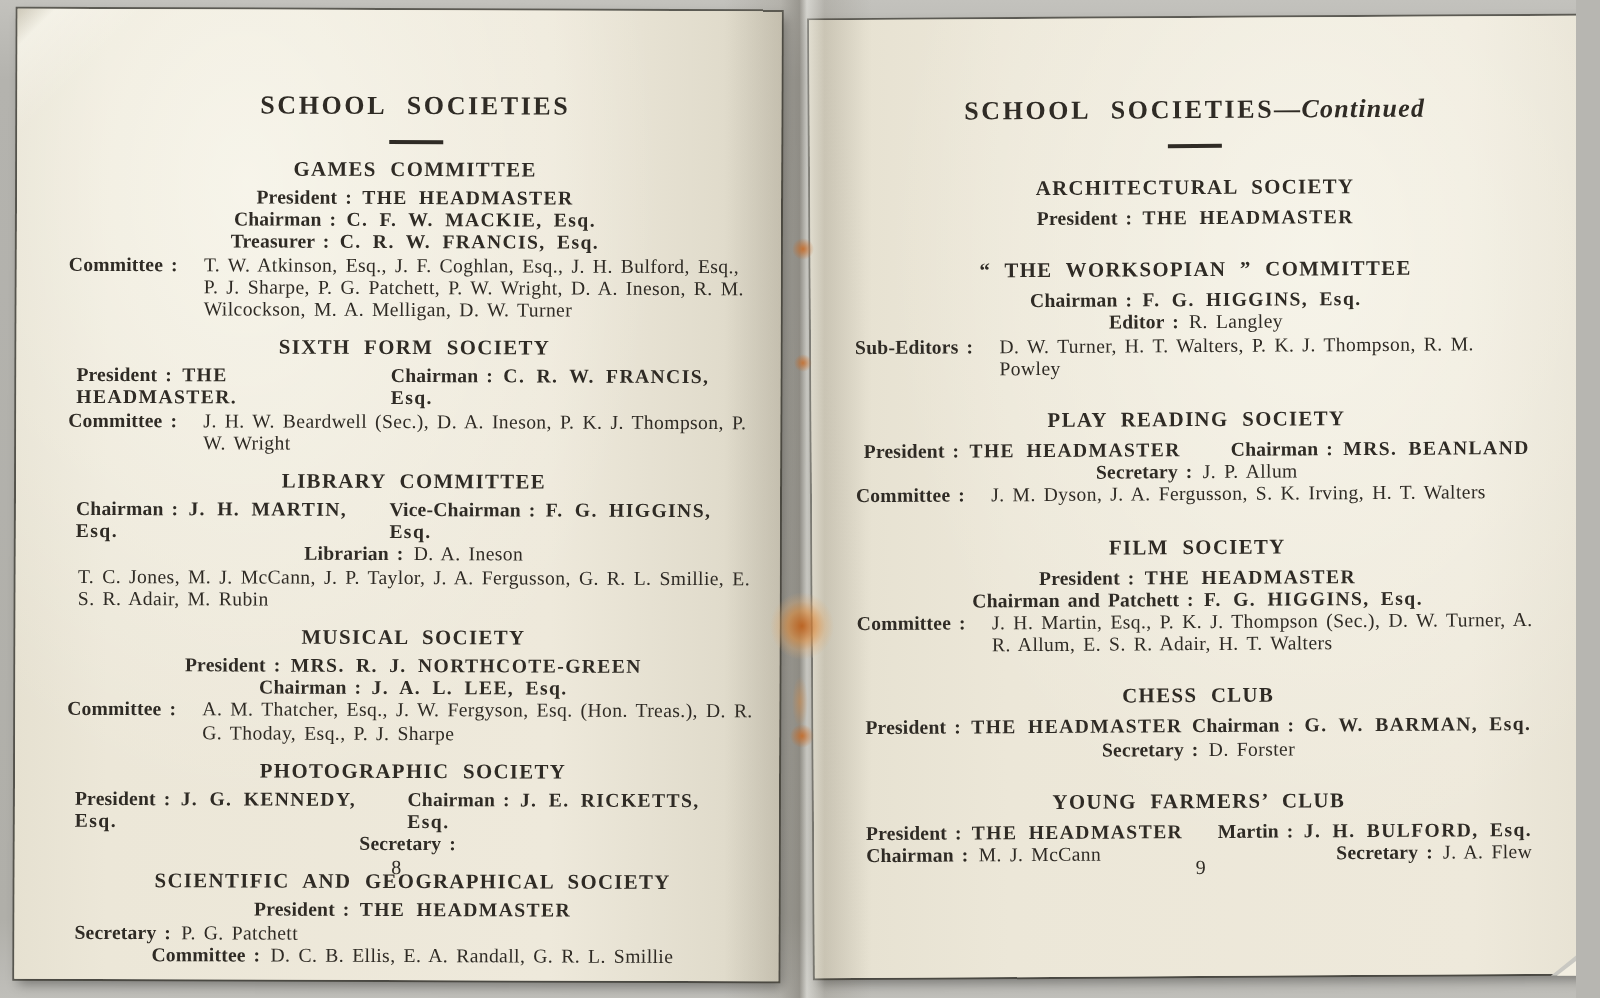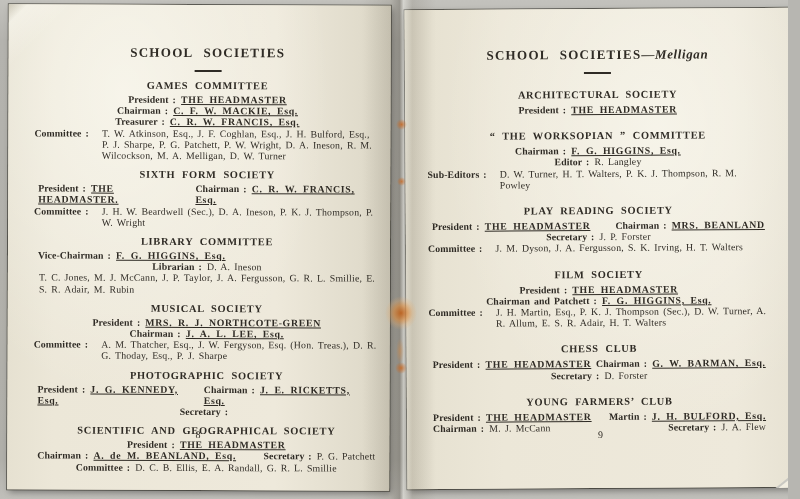--- a/index.html
+++ b/index.html
@@ -87,21 +87,21 @@
   .page-left .sections{margin-top:4px;}
   .page-right .sections{margin-top:2px;}
   .line{font-size:9.8px;line-height:11.2px;letter-spacing:.2px;word-spacing:1.4px;}
   .line.center{text-align:center;}
   .line.spread{display:flex;justify-content:space-between;padding:0 4px;}
   .line.hang{display:flex;text-align:left;}
   .line.hang .pair{display:flex;width:100%;}
   .line.hang .label{flex:0 0 auto;margin-right:8px;}
   .line.hang .value{flex:1 1 auto;}
   .label{font-weight:bold;letter-spacing:.1px;}
-  .value.strong{font-weight:bold;letter-spacing:.7px;word-spacing:2.5px;text-decoration:underline;}
+  .value.strong{font-weight:bold;letter-spacing:.7px;word-spacing:2.5px;}
   .page-number{
     position:absolute;left:0;right:0;text-align:center;
     font-size:10px;letter-spacing:.5px;
   }
   .page-left .page-number{bottom:50px;}
   .page-right .page-number{bottom:48px;}
 </style>
 </head>
 <body>
 
@@ -128,20 +128,21 @@
               <span class="pair"><span class="label">President :</span> <span class="value strong">THE HEADMASTER.</span></span>
               <span class="pair"><span class="label">Chairman :</span> <span class="value strong">C. R. W. FRANCIS, Esq.</span></span>
             </div>
             <div class="line hang">
               <span class="pair"><span class="label">Committee :</span> <span class="value">J. H. W. Beardwell (Sec.), D. A. Ineson, P. K. J. Thompson, P. W. Wright</span></span>
             </div>
           </div>
           <div class="section">
             <div class="sec-heading">LIBRARY COMMITTEE</div>
             <div class="line spread">
+              <span class="pair"><span class="label">Chairman :</span> <span class="value strong">J. H. MARTIN, Esq.</span></span>
               <span class="pair"><span class="label">Vice-Chairman :</span> <span class="value strong">F. G. HIGGINS, Esq.</span></span>
             </div>
             <div class="line center"><span class="pair"><span class="label">Librarian :</span> <span class="value">D. A. Ineson</span></span></div>
             <div class="line hang">
               <span class="pair"> <span class="value">T. C. Jones, M. J. McCann, J. P. Taylor, J. A. Fergusson, G. R. L. Smillie, E. S. R. Adair, M. Rubin</span></span>
             </div>
           </div>
           <div class="section">
             <div class="sec-heading">MUSICAL SOCIETY</div>
             <div class="line center"><span class="pair"><span class="label">President :</span> <span class="value strong">MRS. R. J. NORTHCOTE-GREEN</span></span></div>
@@ -155,54 +156,53 @@
             <div class="line spread">
               <span class="pair"><span class="label">President :</span> <span class="value strong">J. G. KENNEDY, Esq.</span></span>
               <span class="pair"><span class="label">Chairman :</span> <span class="value strong">J. E. RICKETTS, Esq.</span></span>
             </div>
             <div class="line center"><span class="pair"><span class="label">Secretary :</span> <span class="value"></span></span></div>
           </div>
           <div class="section">
             <div class="sec-heading">SCIENTIFIC AND GEOGRAPHICAL SOCIETY</div>
             <div class="line center"><span class="pair"><span class="label">President :</span> <span class="value strong">THE HEADMASTER</span></span></div>
             <div class="line spread">
-              <span class="pair"><span class="label">Chairman :</span> <span class="value strong">A. de M. BEANLAND, Esq.</span></span>
               <span class="pair"><span class="label">Secretary :</span> <span class="value">P. G. Patchett</span></span>
             </div>
             <div class="line center"><span class="pair"><span class="label">Committee :</span> <span class="value">D. C. B. Ellis, E. A. Randall, G. R. L. Smillie</span></span></div>
           </div>
         </div>
       <div class="page-number">8</div>
     </div>
   </div>
 
   <div class="page page-right">
     <div class="page-inner">
-      <div class="page-title"><span>SCHOOL SOCIETIES</span><span class="cont">—Melligan</span></div>
+      <div class="page-title"><span>SCHOOL SOCIETIES</span><span class="cont">—Continued</span></div>
       <div class="title-rule"></div>
       <div class="sections" id="right-sections">
           <div class="section">
             <div class="sec-heading">ARCHITECTURAL SOCIETY</div>
             <div class="line center"><span class="pair"><span class="label">President :</span> <span class="value strong">THE HEADMASTER</span></span></div>
           </div>
           <div class="section">
             <div class="sec-heading">“ THE WORKSOPIAN ” COMMITTEE</div>
             <div class="line center"><span class="pair"><span class="label">Chairman :</span> <span class="value strong">F. G. HIGGINS, Esq.</span></span></div>
             <div class="line center"><span class="pair"><span class="label">Editor :</span> <span class="value">R. Langley</span></span></div>
             <div class="line hang">
               <span class="pair"><span class="label">Sub-Editors :</span> <span class="value">D. W. Turner, H. T. Walters, P. K. J. Thompson, R. M. Powley</span></span>
             </div>
           </div>
           <div class="section">
             <div class="sec-heading">PLAY READING SOCIETY</div>
             <div class="line spread">
               <span class="pair"><span class="label">President :</span> <span class="value strong">THE HEADMASTER</span></span>
               <span class="pair"><span class="label">Chairman :</span> <span class="value strong">MRS. BEANLAND</span></span>
             </div>
-            <div class="line center"><span class="pair"><span class="label">Secretary :</span> <span class="value">J. P. Forster</span></span></div>
+            <div class="line center"><span class="pair"><span class="label">Secretary :</span> <span class="value">J. P. Allum</span></span></div>
             <div class="line hang">
               <span class="pair"><span class="label">Committee :</span> <span class="value">J. M. Dyson, J. A. Fergusson, S. K. Irving, H. T. Walters</span></span>
             </div>
           </div>
           <div class="section">
             <div class="sec-heading">FILM SOCIETY</div>
             <div class="line center"><span class="pair"><span class="label">President :</span> <span class="value strong">THE HEADMASTER</span></span></div>
             <div class="line center"><span class="pair"><span class="label">Chairman and Patchett :</span> <span class="value strong">F. G. HIGGINS, Esq.</span></span></div>
             <div class="line hang">
               <span class="pair"><span class="label">Committee :</span> <span class="value">J. H. Martin, Esq., P. K. J. Thompson (Sec.), D. W. Turner, A. R. Allum, E. S. R. Adair, H. T. Walters</span></span>

